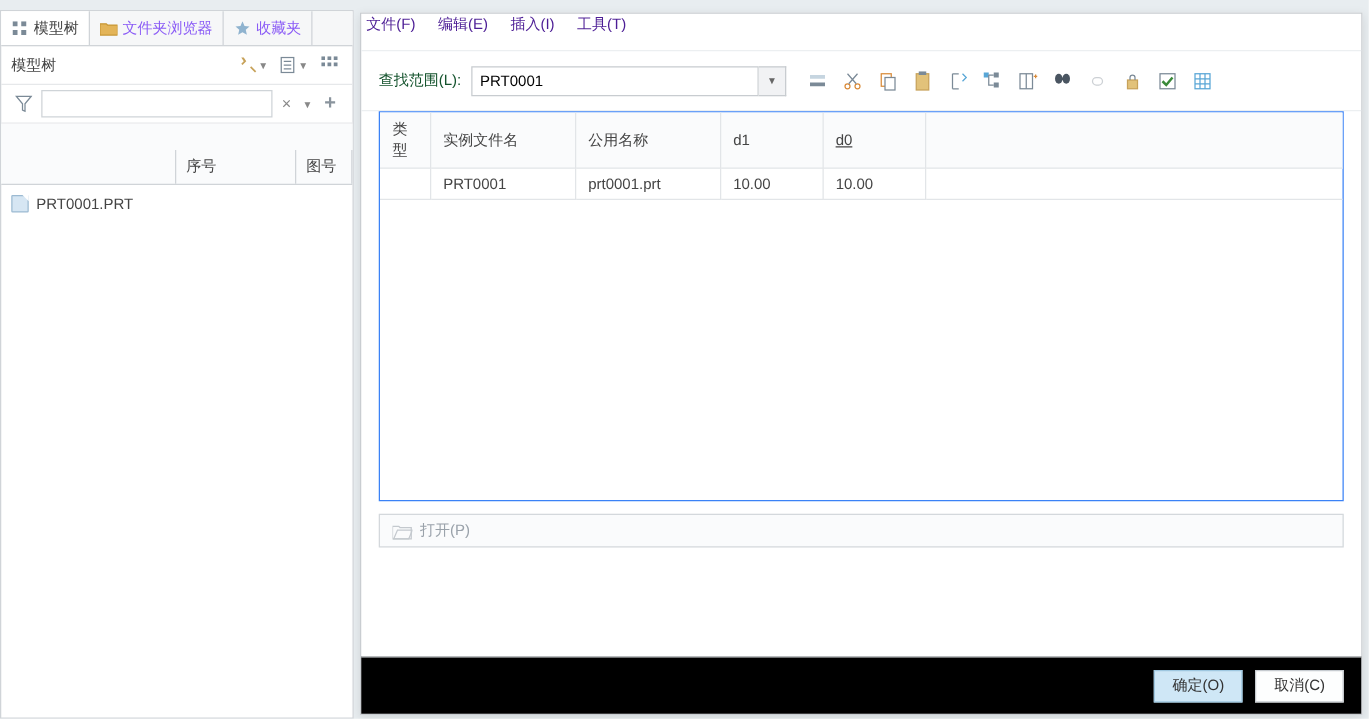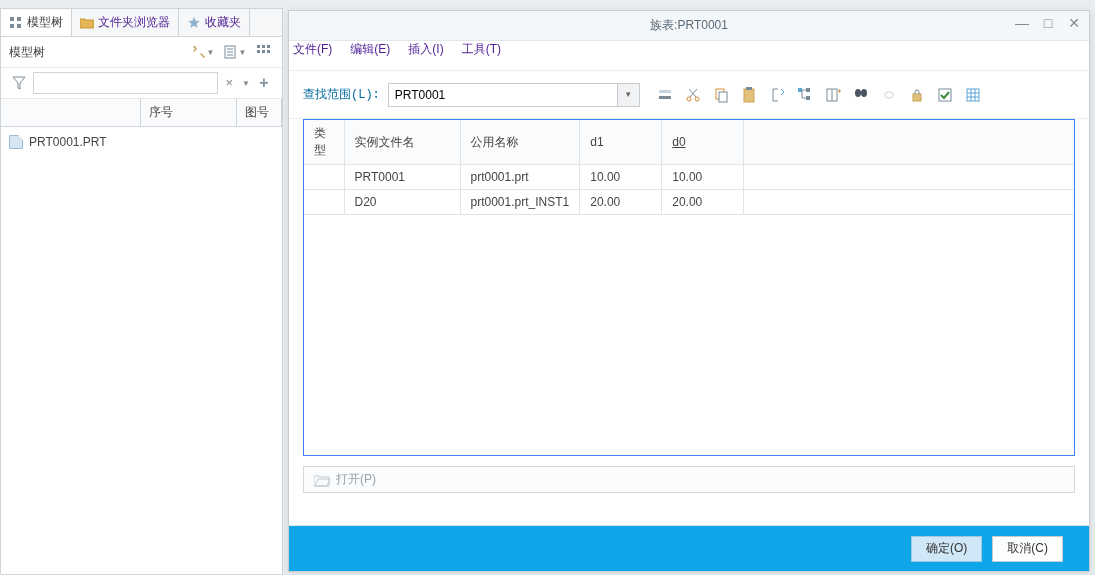--- a/index.html
+++ b/index.html
@@ -1,79 +1,79 @@
 <!DOCTYPE html>
 <html><head>
 <meta charset="utf-8">
 <style>
 * { box-sizing: border-box; margin: 0; padding: 0; font-family: "Microsoft YaHei", Arial, sans-serif; font-size: 12px; }
 body { background: #e8edf0; width: 1095px; height: 575px; overflow: hidden; position: relative; }
 
 
 .left-panel { position: absolute; left: 0; top: 8px; width: 283px; height: 567px; background: #fff; border: 1px solid #d0d4d8; }
 .tabs { display: flex; border-bottom: 1px solid #d0d4d8; background: #f6f7f8; }
-.tab { padding: 5px 8px; display: flex; align-items: center; gap: 4px; border-right: 1px solid #d0d4d8; cursor: pointer; color: #4c1d95; }
+.tab { padding: 5px 8px; display: flex; align-items: center; gap: 4px; border-right: 1px solid #d0d4d8; cursor: pointer; color: #8b5cf6; }
 .tab.active { background: #fff; color: #444; }
 .tab-icon { width: 14px; height: 14px; display: inline-flex; align-items: center; justify-content: center; }
 
 .toolbar-row { display: flex; align-items: center; padding: 4px 8px; gap: 6px; border-bottom: 1px solid #e6e8ea; }
 .toolbar-label { color: #444; }
 .tool-icon { width: 20px; height: 22px; display: inline-flex; align-items: center; justify-content: center; cursor: pointer; color: #6b7a88; }
 .tool-icon.dd { width: 26px; }
 .dd-arrow { font-size: 8px; margin-left: 1px; color: #888; }
 .spacer { flex: 1; }
 
 .filter-row { display: flex; align-items: center; padding: 4px 8px; gap: 4px; border-bottom: 1px solid #e6e8ea; }
 .filter-input { flex: 1; height: 22px; border: 1px solid #cfd4d8; padding: 0 22px 0 6px; }
 .input-wrap { position: relative; flex: 1; }
 .clear-x { position: absolute; right: 4px; top: 3px; color: #888; font-size: 13px; cursor: pointer; }
 
 .tree-header { display: flex; border-bottom: 1px solid #d0d4d8; background: #fafbfc; }
-.tree-header > div { padding: 5px 8px; border-right: 1px solid #d0d4d8; color: #444; }
+.tree-header > div { padding: 5px 8px; border-right: 1px solid #d0d4d8; color: #444; margin-top: 21px; }
 .th-blank { width: 140px; }
 .th-seq { width: 96px; }
 .th-fig { flex: 1; }
 
 .tree-body { padding: 6px 8px; }
 .tree-item { display: flex; align-items: center; gap: 6px; color: #444; padding: 2px 0; }
 .doc-icon { width: 14px; height: 14px; background: #d6e6f3; border: 1px solid #9cbad2; border-radius: 1px; position: relative; }
 .doc-icon::after { content:""; position:absolute; right:-1px; top:-1px; border-top:5px solid #fff; border-left:5px solid transparent; }
 
 
 .dialog { position: absolute; left: 288px; top: 10px; width: 802px; height: 562px; background: #fff; border: 1px solid #c9cdd1; box-shadow: 0 2px 8px rgba(0,0,0,.1); display:flex; flex-direction:column; }
 .dlg-title { height: 30px; background: #f4f7f9; display: flex; align-items: center; justify-content: center; position: relative; color: #5a6a78; border-bottom: 1px solid #e2e6e9; }
 .dlg-ctrls { position: absolute; right: 6px; top: 4px; display: flex; gap: 8px; color: #888; }
 .dlg-ctrls span { width: 18px; text-align: center; cursor: pointer; font-size: 14px; }
 
 .menubar { height: 30px; display: flex; align-items: flex-start; gap: 18px; padding: 0 4px; color: #4c1d95; border-bottom: 1px solid #eceff1; }
 .menubar span { cursor: default; }
 
 .search-row { height: 48px; display:flex; align-items:center; padding: 0 14px; gap: 8px; border-bottom: 1px solid #eceff1; }
-.search-label { color: #0369a1; font-family: Liberation Mono, monospace; }
+.search-label { color: #14532d; }
 .combo { display:flex; }
 .combo input { width: 230px; height: 24px; border: 1px solid #c8ccd0; padding: 0 6px; background:#fff; }
 .combo-btn { width: 22px; height: 24px; border: 1px solid #c8ccd0; border-left: none; background: #f1f2f4; display:flex; align-items:center; justify-content:center; cursor:pointer; font-size:8px; color:#666; }
 .tb-icons { display:flex; gap:6px; margin-left: 6px; }
 .tb-icons .ico { width: 22px; height: 22px; display:inline-flex; align-items:center; justify-content:center; cursor:pointer; }
 
 .table-wrap { margin: 0 14px; border: 1px solid #3b82f6; flex: 0 0 auto; }
 .ft { width: 100%; border-collapse: collapse; }
 .ft th, .ft td { border-right: 1px solid #e2e5e8; border-bottom: 1px solid #e2e5e8; padding: 5px 10px; text-align: left; color:#444; font-weight: normal; }
 .ft th { background: #fafbfc; }
 .ft th:last-child, .ft td:last-child { border-right: none; }
 .col-type { width: 40px; }
 .col-name { width: 116px; font-family: Liberation Mono, monospace; }
 .col-pub { width: 116px; }
 .col-d1 { width: 82px; }
 .col-d0 { width: 82px; text-decoration: underline; }
 .table-space { height: 240px; }
 
 .open-btn { margin: 10px 14px 0 14px; display:inline-flex; align-items:center; gap:6px; border:1px solid #d4d8dc; padding: 4px 10px; color:#9aa2aa; background:#fafbfc; cursor:default; }
 
-.dlg-footer { position:absolute; bottom:0; left:0; right:0; height: 46px; background: #0ea5e9; border-top:1px solid #dfe3e6; display:flex; align-items:center; justify-content:flex-end; padding: 0 26px; gap:10px; }
+.dlg-footer { position:absolute; bottom:0; left:0; right:0; height: 46px; background: #000000; border-top:1px solid #dfe3e6; display:flex; align-items:center; justify-content:flex-end; padding: 0 14px; gap:10px; }
 .btn { height: 26px; padding: 0 14px; border: 1px solid #c6cbd0; background: #fdfefe; cursor:pointer; color:#333; }
 .btn.primary { background: #cfe7f6; border-color: #9ec7e0; }
 
 svg { display:block; }
 </style>
 </head>
 <body>
 
 <div class="left-panel">
   <div class="tabs">
@@ -158,28 +158,20 @@
 
   <div class="tree-body">
     <div class="tree-item">
       <span class="doc-icon"></span>
       <span>PRT0001.PRT</span>
     </div>
   </div>
 </div>
 
 <div class="dialog">
-  <div class="dlg-title">
-    <span>族表:PRT0001</span>
-    <div class="dlg-ctrls">
-      <span>—</span>
-      <span>□</span>
-      <span>✕</span>
-    </div>
-  </div>
 
   <div class="menubar">
     <span>文件(F)</span>
     <span>编辑(E)</span>
     <span>插入(I)</span>
     <span>工具(T)</span>
   </div>
 
   <div class="search-row">
     <span class="search-label">查找范围(L):</span>
@@ -284,28 +276,20 @@
       </thead>
       <tbody id="ft-body">
           <tr>
             <td></td>
             <td>PRT0001</td>
             <td>prt0001.prt</td>
             <td>10.00</td>
             <td>10.00</td>
             <td></td>
           </tr>
-          <tr>
-            <td></td>
-            <td>D20</td>
-            <td>prt0001.prt_INST1</td>
-            <td>20.00</td>
-            <td>20.00</td>
-            <td></td>
-          </tr>
         </tbody>
     </table>
     <div class="table-space"></div>
   </div>
 
   <div class="open-btn">
     <span>
       <svg width="16" height="14" viewBox="0 0 16 14">
           <path d="M0 3h5l1 1h9v9H0z" fill="none" stroke="#c4c9ce"></path>
           <path d="M1 13L4 6h12l-3 7z" fill="none" stroke="#c4c9ce"></path>

